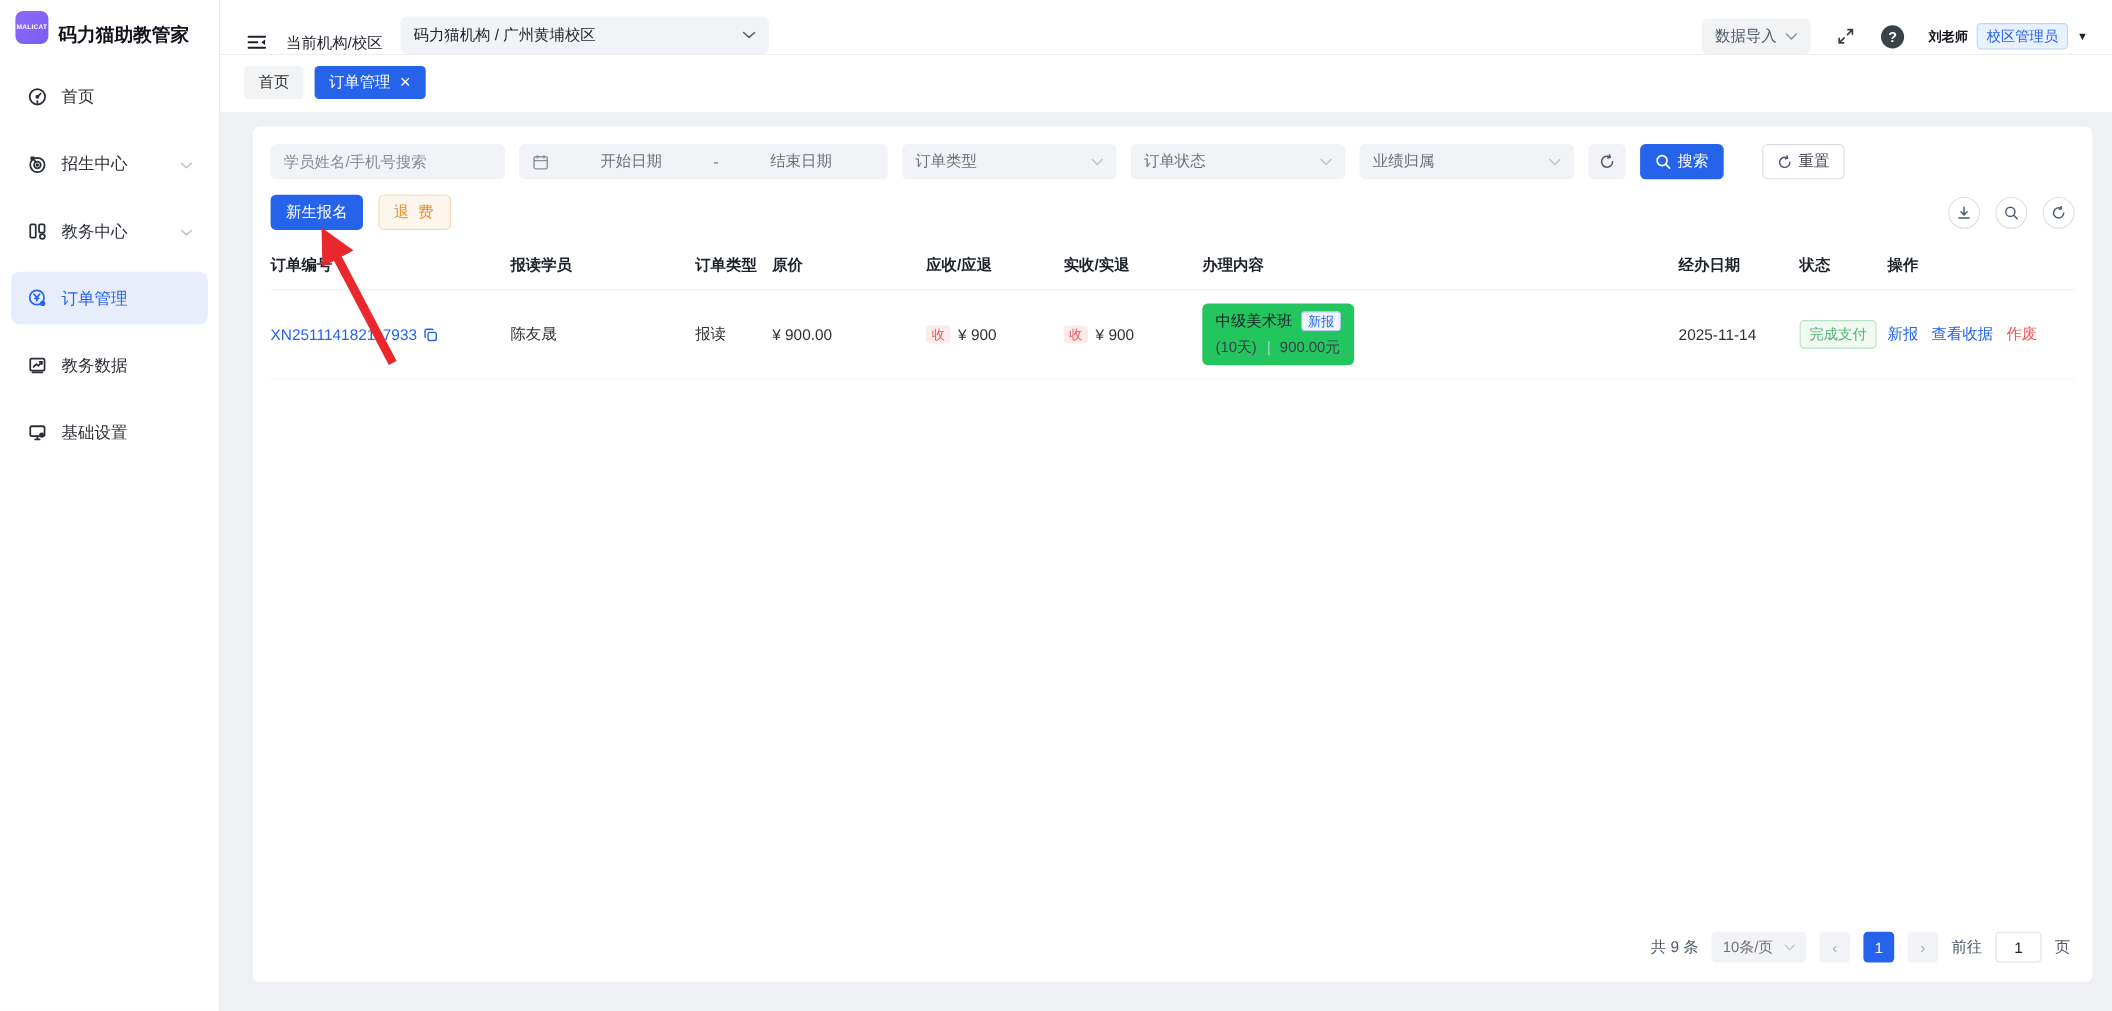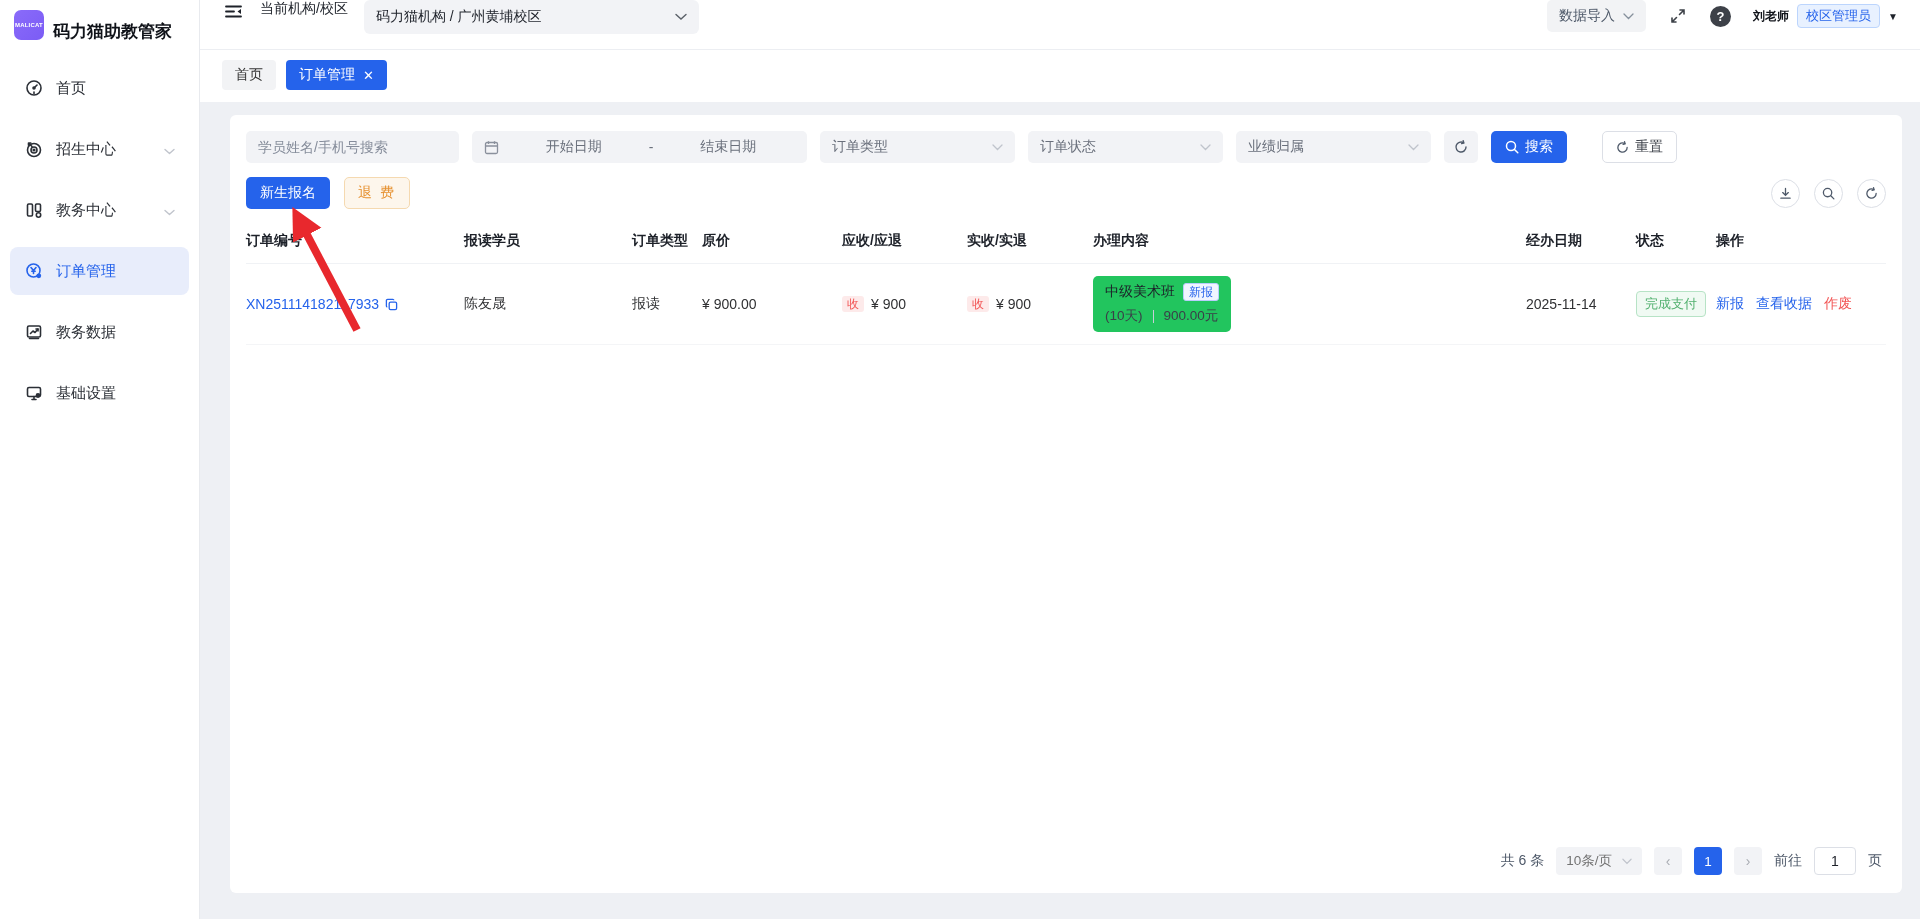--- a/index.html
+++ b/index.html
@@ -14,21 +14,21 @@
   .menu { padding:14px 10px; display:flex; flex-direction:column; gap:13px; }
   .menu-item { height:48px; border-radius:8px; display:flex; align-items:center; gap:12px; padding:0 14px; color:#2b2f36; font-size:15px; cursor:pointer; }
   .menu-item .mi-icon { width:20px; height:20px; flex:none; display:flex; align-items:center; justify-content:center; }
   .menu-item .mi-label { flex:1; }
   .menu-item.active { background:#e8edfb; color:#2563eb; }
   .menu-item svg { stroke:currentColor; fill:none; stroke-width:1.6; stroke-linecap:round; stroke-linejoin:round; }
   .chev { color:#c0c4cc; }
 
   
   .main { flex:1; display:flex; flex-direction:column; min-width:0; }
-  .topbar { height:50px; background:#fff; border-bottom:1px solid #eceef2; display:flex; align-items:flex-start; padding:0 22px; gap:16px; flex:none; }
+  .topbar { height:50px; background:#fff; border-bottom:1px solid #eceef2; display:flex; align-items:flex-end; padding:0 22px; gap:16px; flex:none; }
   .fold-btn { width:22px; height:22px; display:flex; align-items:center; justify-content:center; cursor:pointer; }
   .org-label { font-size:14px; color:#1d2129; }
   .org-select { width:335px; height:34px; background:#f2f3f6; border-radius:6px; display:flex; align-items:center; padding:0 12px; gap:8px; cursor:pointer; }
   .org-select .val { flex:1; color:#1d2129; }
   .topbar-right { margin-left:auto; display:flex; align-items:center; gap:22px; }
   .data-import-btn { background:#f2f3f5; border:none; border-radius:5px; height:32px; padding:0 12px; display:flex; align-items:center; gap:8px; color:#4e5969; font-size:14px; cursor:pointer; }
   .icon-plain { width:20px; height:20px; display:flex; align-items:center; justify-content:center; cursor:pointer; }
   .help-circle { width:21px; height:21px; border-radius:50%; background:#3d4148; color:#fff; font-size:13px; font-weight:bold; display:flex; align-items:center; justify-content:center; cursor:pointer; }
   .user-box { display:flex; align-items:center; gap:8px; cursor:pointer; }
   .user-name { font-size:12px; font-weight:bold; color:#101319; }
@@ -362,21 +362,21 @@
           </div>
           <div class="ops">
             <span class="op-link">新报</span>
             <span class="op-link">查看收据</span>
             <span class="op-link danger">作废</span>
           </div>
         </div>
       </div>
 
       <div class="pager">
-        <span>共 6 条</span>
+        <span>共 9 条</span>
         <div class="pg-size">
           <span>10条/页</span>
           <svg width="10" height="7" viewBox="0 0 11 7">
               <path d="M1 1 L5.5 5.5 L10 1" stroke="#c0c4cc" fill="none" stroke-width="1.3" stroke-linecap="round"></path>
             </svg>
         </div>
         <button class="pg-btn">‹</button>
         <span class="pg-cur">1</span>
         <button class="pg-btn">›</button>
         <span>前往</span>

